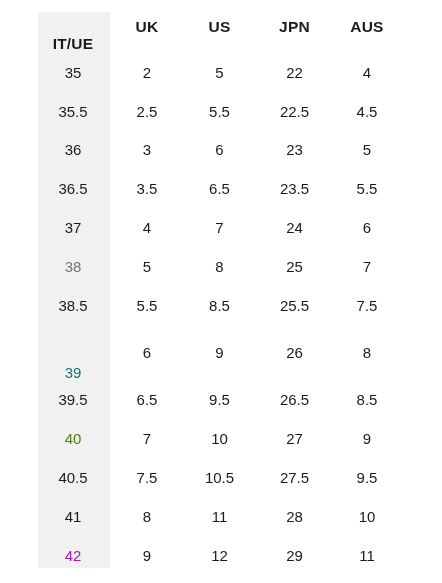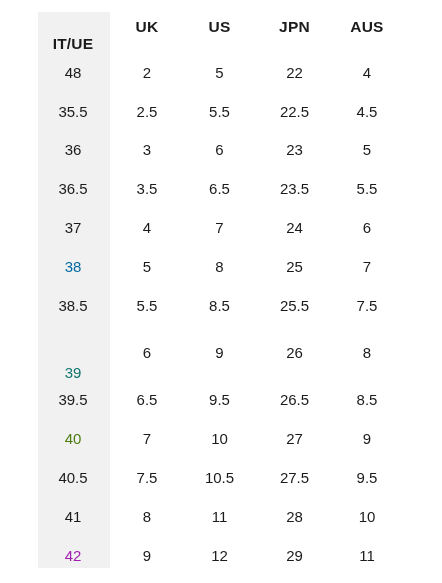--- a/index.html
+++ b/index.html
@@ -122,21 +122,21 @@
           <span class="cell-inner cell-jpn" style="color: rgb(27, 27, 27);">JPN</span>
         </th>
         <th>
           <span class="cell-inner cell-aus" style="color: rgb(27, 27, 27);">AUS</span>
         </th>
       </tr>
     </thead>
     <tbody id="table-body">
         <tr class="data-row">
           <td>
-            <span class="cell-inner cell-it" style="color: rgb(27, 27, 27);">48</span>
+            <span class="cell-inner cell-it" style="color: rgb(27, 27, 27);">35</span>
           </td>
           <td>
             <span class="cell-inner cell-uk" style="color: rgb(27, 27, 27);">2</span>
           </td>
           <td>
             <span class="cell-inner cell-us" style="color: rgb(27, 27, 27);">5</span>
           </td>
           <td>
             <span class="cell-inner cell-jpn" style="color: rgb(27, 27, 27);">22</span>
           </td>
@@ -207,21 +207,21 @@
           </td>
           <td>
             <span class="cell-inner cell-jpn" style="color: rgb(27, 27, 27);">24</span>
           </td>
           <td>
             <span class="cell-inner cell-aus" style="color: rgb(27, 27, 27);">6</span>
           </td>
         </tr>
         <tr class="data-row">
           <td>
-            <span class="cell-inner cell-it" style="color: #0369a1;">38</span>
+            <span class="cell-inner cell-it" style="color: #737373;">38</span>
           </td>
           <td>
             <span class="cell-inner cell-uk" style="color: rgb(27, 27, 27);">5</span>
           </td>
           <td>
             <span class="cell-inner cell-us" style="color: rgb(27, 27, 27);">8</span>
           </td>
           <td>
             <span class="cell-inner cell-jpn" style="color: rgb(27, 27, 27);">25</span>
           </td>

